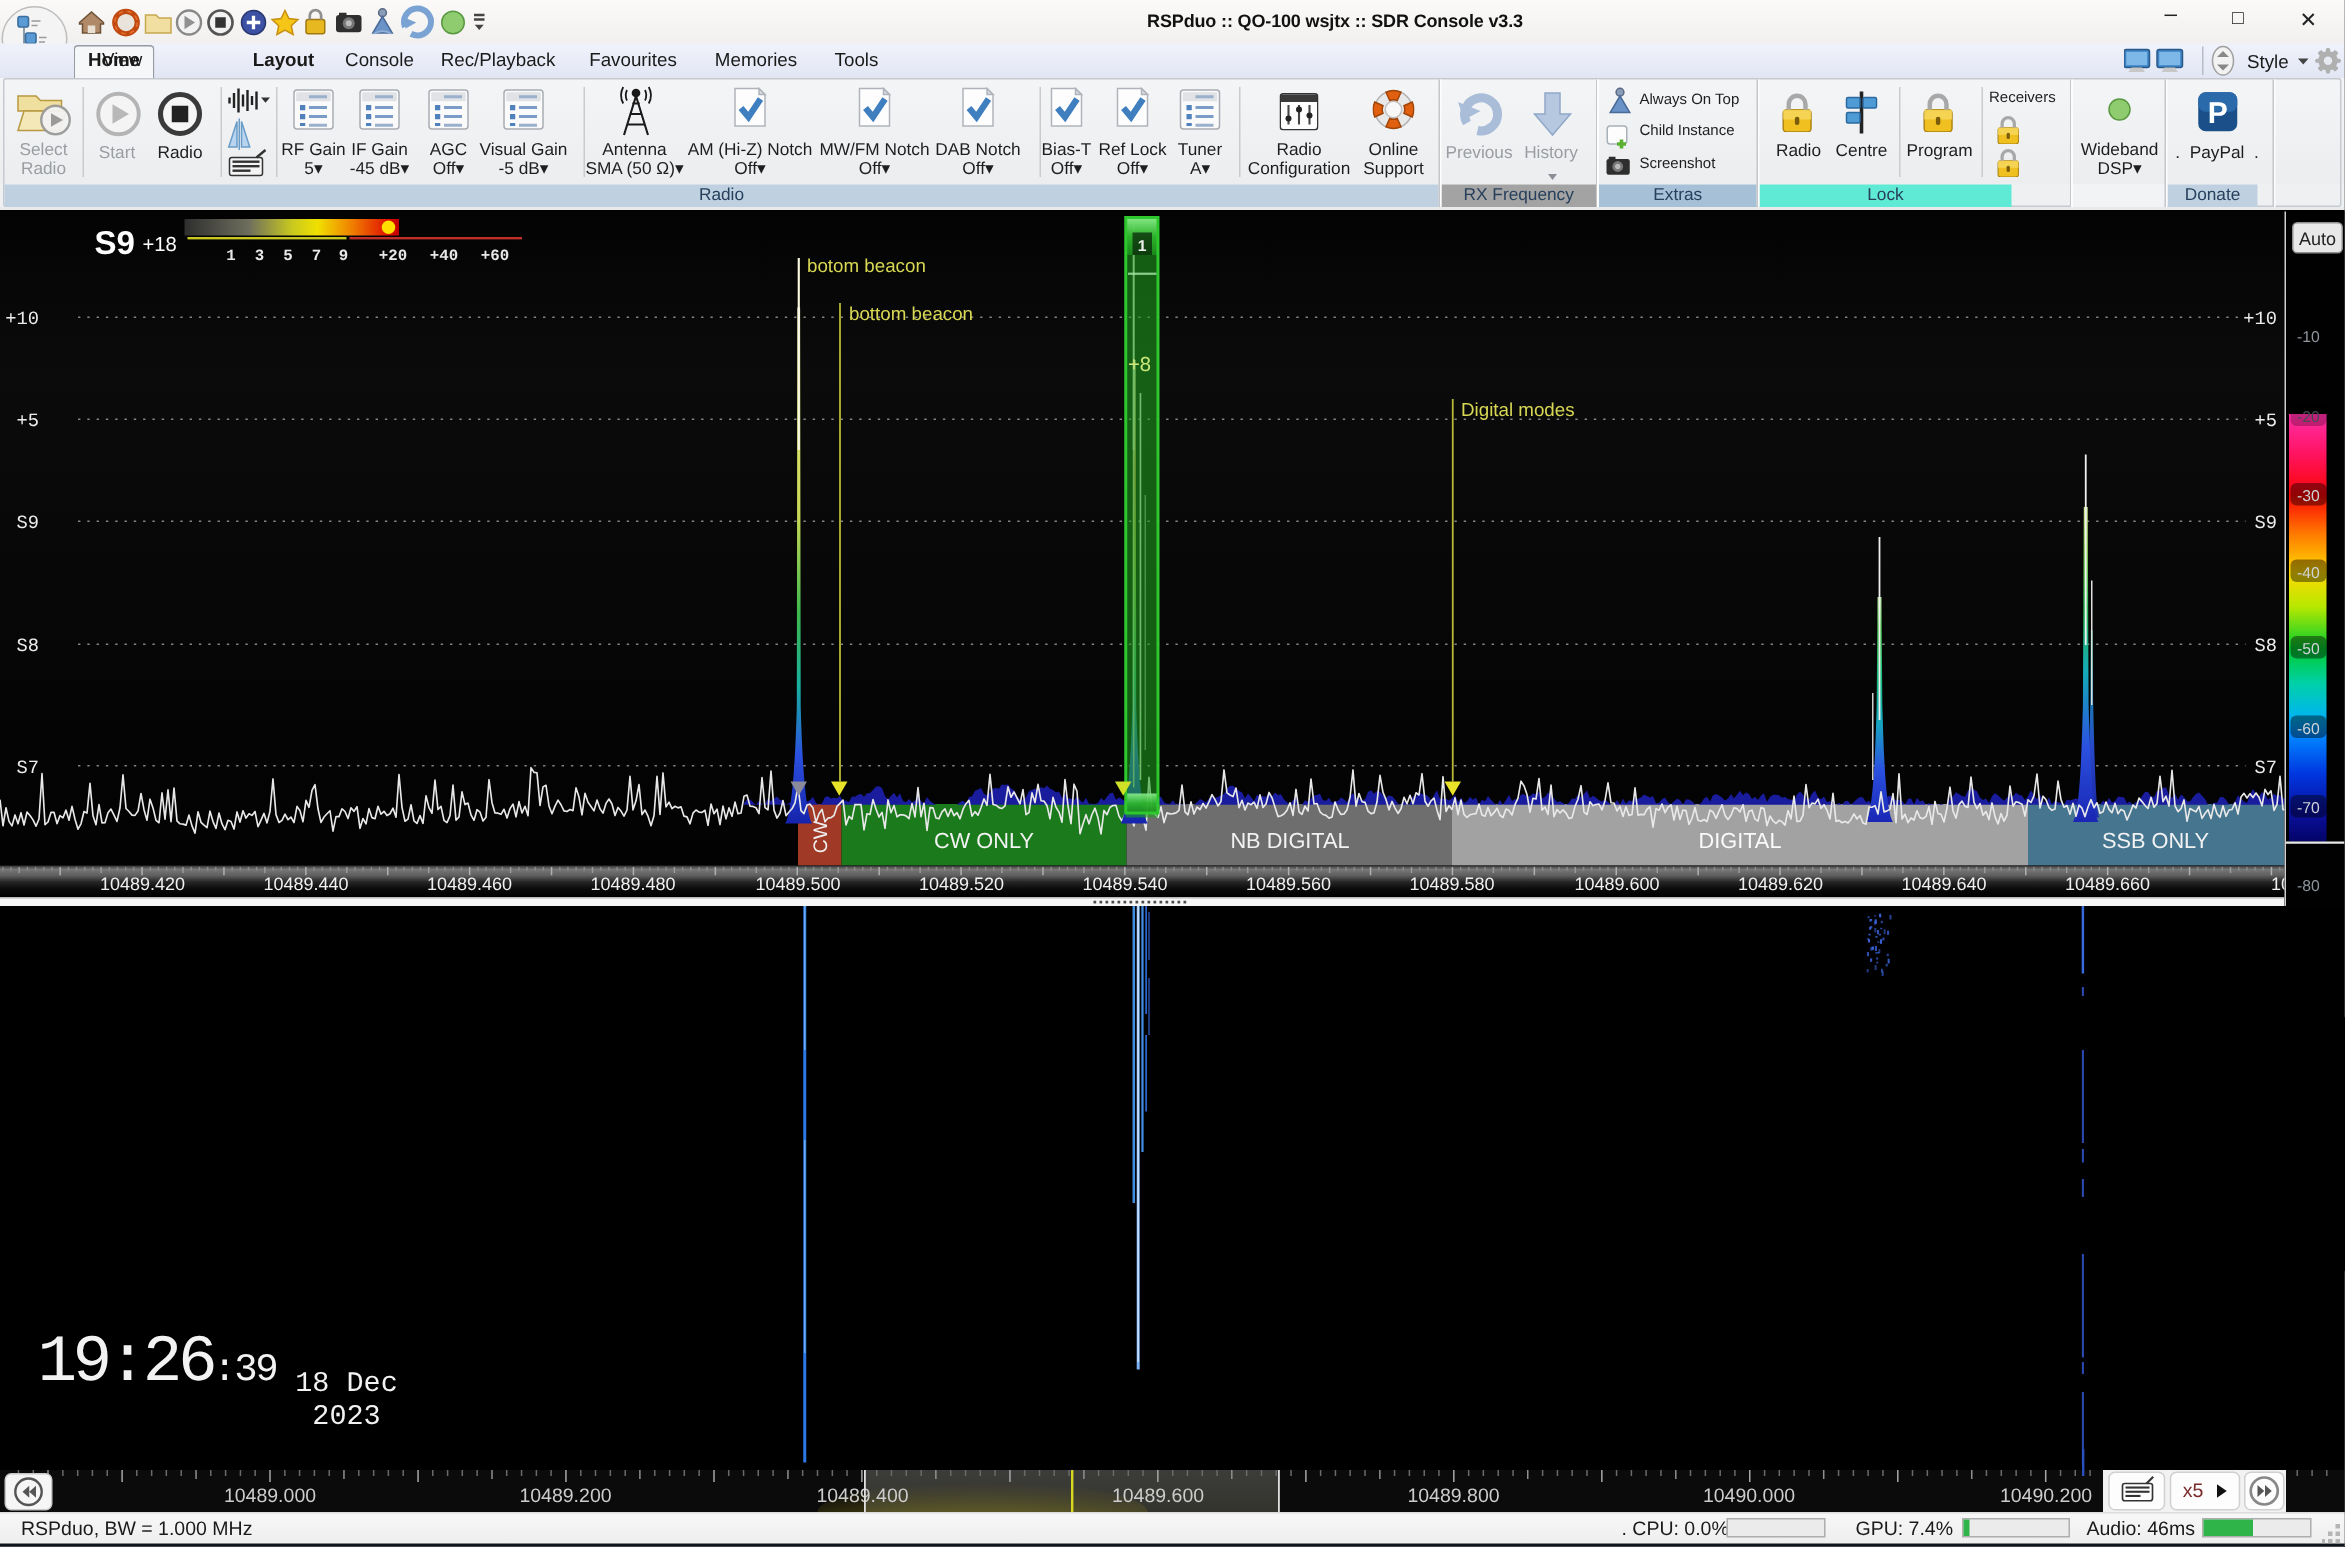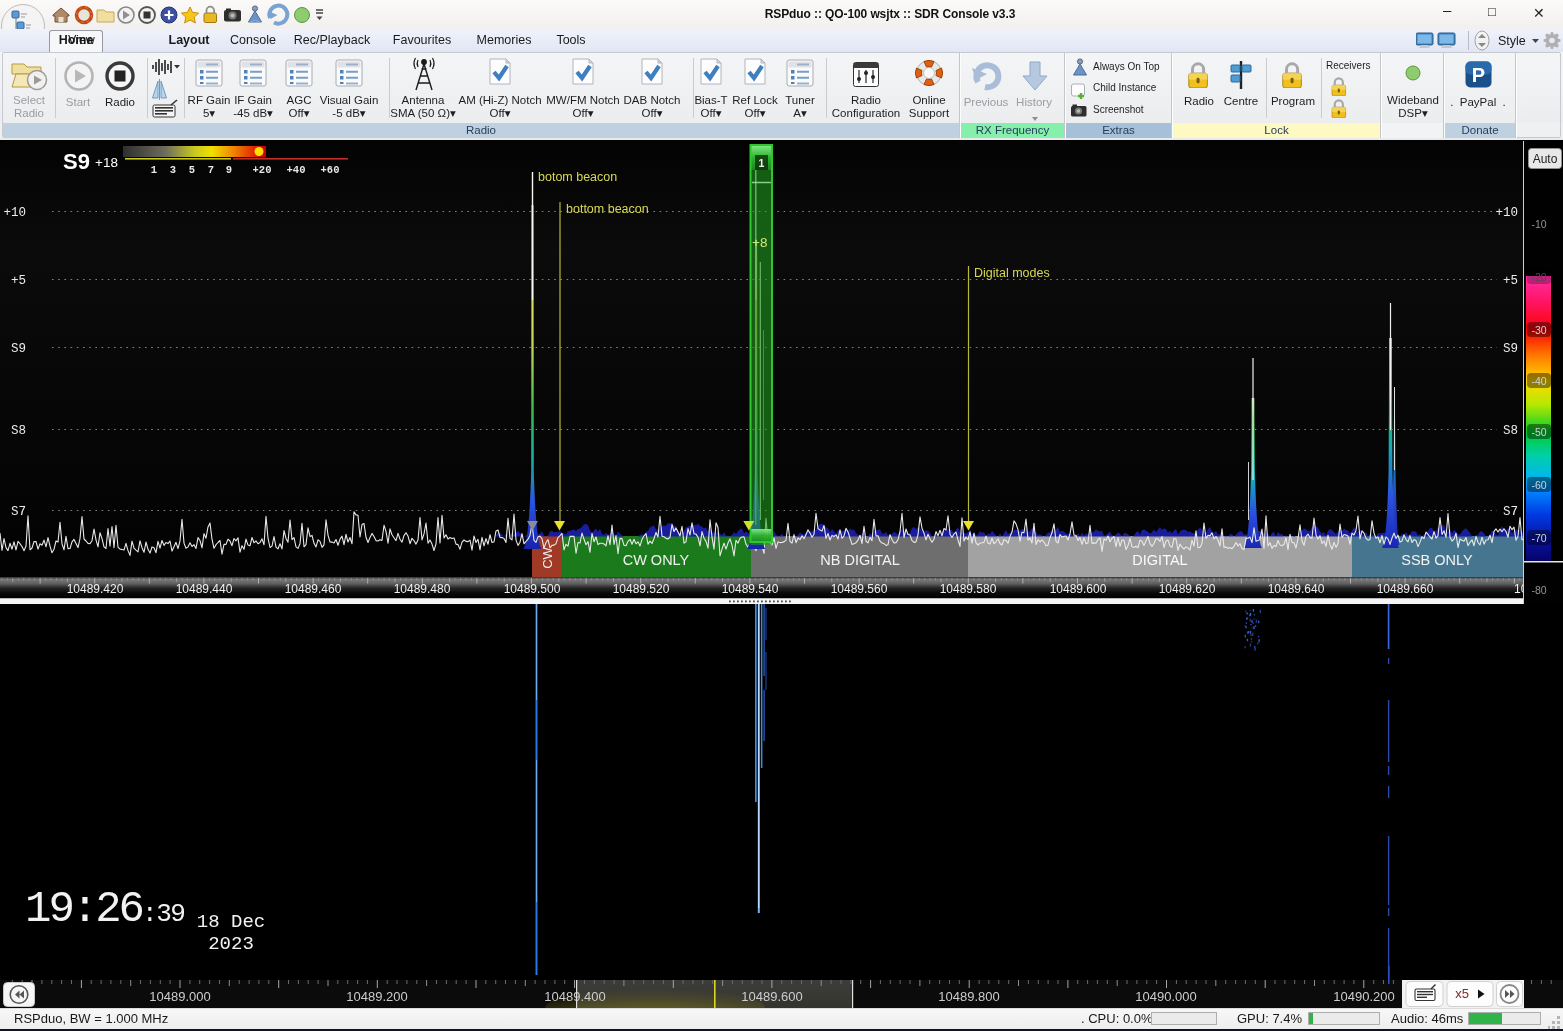--- a/index.html
+++ b/index.html
@@ -98,25 +98,25 @@
  <rect x="129.6" y="13.8" width="3.4" height="3.4" rx="1" transform="rotate(-45 131.3 15.5)"></rect>
         <rect x="139" y="13.8" width="3.4" height="3.4" rx="1" transform="rotate(45 140.7 15.5)"></rect>
       </g>
 </svg>
 
 <div class="abs" style="left:0;top:52px;width:1563px;height:71px;background:linear-gradient(#f4f5f7,#ebedef)"></div>
 <div class="abs" style="left:0;top:123px;width:1563px;height:15px;background:#eef0f2"></div>
 <div class="abs" style="left:2px;top:52px;width:1559px;height:86px;border:1px solid #c6cad0;border-radius:2px"></div>
 <div class="abs" style="left:0;top:138px;width:1563px;height:3px;background:#e8eaec"></div>
 <div class="glab" style="left:3px;width:956px;background:#bfd1e1">Radio</div>
-    <div class="glab" style="left:961px;width:103px;background:#86efac">RX Frequency</div>
+    <div class="glab" style="left:961px;width:103px;background:#a3a3a3">RX Frequency</div>
     <div class="glab" style="left:1066px;width:105px;background:#a6c0d8">Extras</div>
-    <div class="glab" style="left:1173px;width:207px;background:#fef9c3">Lock</div>
+    <div class="glab" style="left:1173px;width:168px;background:#5eead4">Lock</div>
     <div class="glab" style="left:1382px;width:61px;background:#f2f3f5"></div>
-    <div class="glab" style="left:1445px;width:70px;background:#bfd1e1">Donate</div>
+    <div class="glab" style="left:1445px;width:60px;background:#bfd1e1">Donate</div>
     <div class="gbord" style="left:959px;top:53px;height:85px"></div>
     <div class="gbord" style="left:1064px;top:53px;height:85px"></div>
     <div class="gbord" style="left:1171px;top:53px;height:85px"></div>
     <div class="gbord" style="left:1380px;top:53px;height:85px"></div>
     <div class="gbord" style="left:1443px;top:53px;height:85px"></div>
     <div class="gbord" style="left:1515px;top:53px;height:85px"></div>
     <div class="vsep" style="left:55px"></div>
     <div class="vsep" style="left:147px"></div>
     <div class="vsep" style="left:184px"></div>
     <div class="vsep" style="left:389px"></div>

